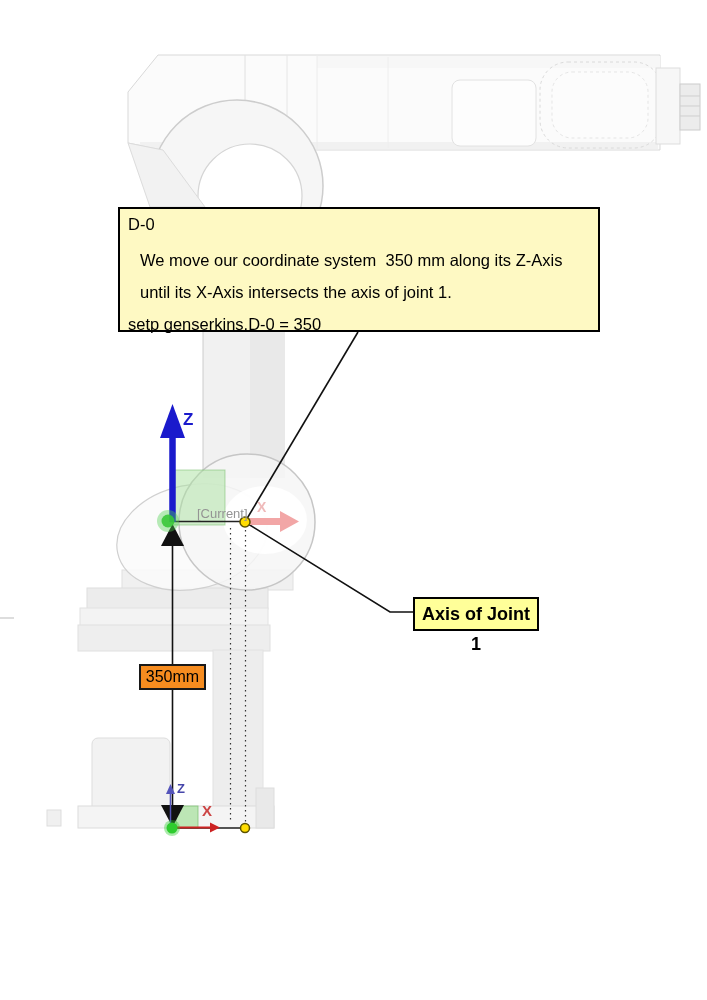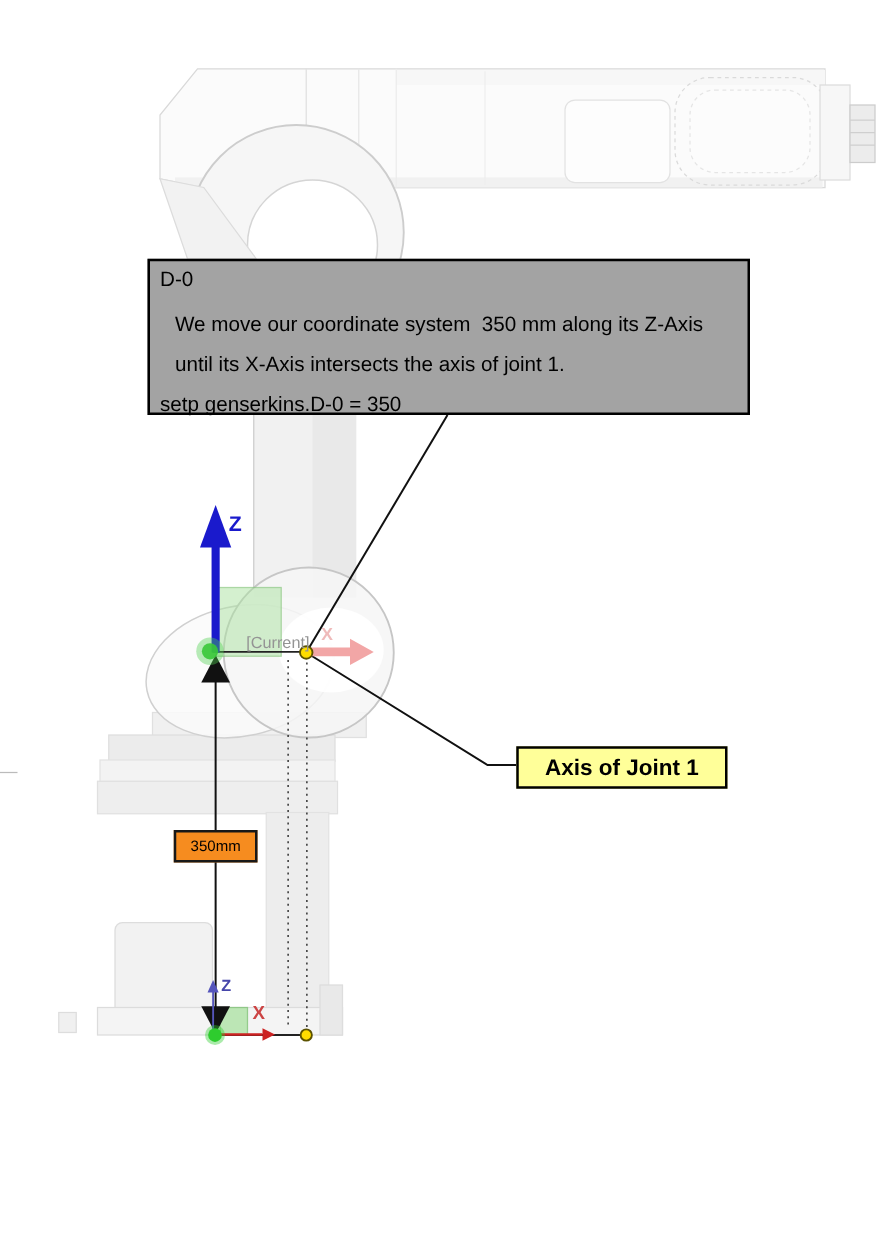--- a/index.html
+++ b/index.html
@@ -3,36 +3,36 @@
 <meta charset="utf-8">
 <style>
   html,body{margin:0;padding:0;background:#fff;}
   .canvas{
     position:relative;width:707px;height:1000px;background:#ffffff;
     font-family:"Liberation Sans",sans-serif;overflow:hidden;
   }
   .canvas svg{position:absolute;left:0;top:0;}
   .note-box{
     position:absolute;left:118px;top:207px;width:482px;height:125px;
-    box-sizing:border-box;border:2px solid #000;background:#a3a3a3;
+    box-sizing:border-box;border:2px solid #000;background:#fef9c3;
     padding:5px 8px;font-size:16.5px;line-height:20px;color:#000;
   }
   .note-title{margin:0 0 16px 0;}
   .note-body{margin:12px;white-space:pre;}
   .note-cmd{margin:12px 0 0 0;}
   .axis-box{
-    position:absolute;left:413px;top:597px;width:169px;height:34px;
+    position:absolute;left:413px;top:597px;width:126px;height:34px;
     box-sizing:border-box;border:2px solid #000;background:#ffff99;
     font-size:18px;font-weight:bold;color:#000;text-align:center;
     line-height:30px;
   }
   .dim-box{
     position:absolute;left:139px;top:664px;width:67px;height:26px;
     box-sizing:border-box;border:2px solid #181818;background:#f68c1f;
-    font-size:12px;color:#000;text-align:center;line-height:22px;
+    font-size:16px;color:#000;text-align:center;line-height:22px;
   }
   .lbl{position:absolute;}
   .lbl-current{left:197px;top:506px;font-size:13px;color:#949494;text-align:right;}
   .lbl-z-top{left:183px;top:410px;font-size:17px;font-weight:bold;color:#1a1acc;}
   .lbl-x-top{left:257px;top:499px;font-size:14px;font-weight:bold;color:rgba(226,130,130,0.55);}
   .lbl-z-bottom{left:177px;top:781px;font-size:13px;font-weight:bold;color:#4646aa;}
   .lbl-x-bottom{left:202px;top:802px;font-size:15px;font-weight:bold;color:#cc4444;}
 </style>
 </head>
 <body>

